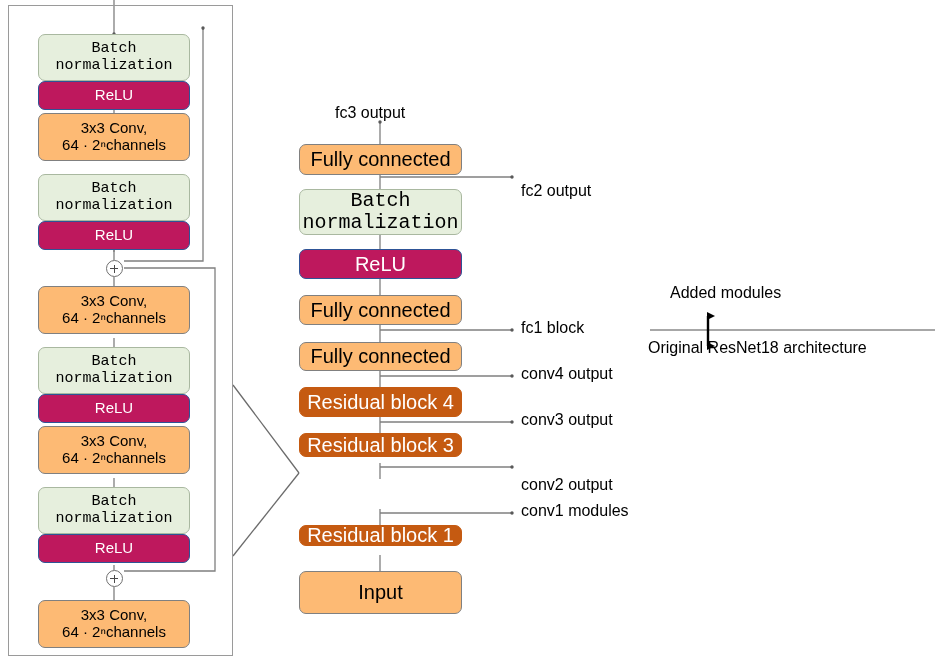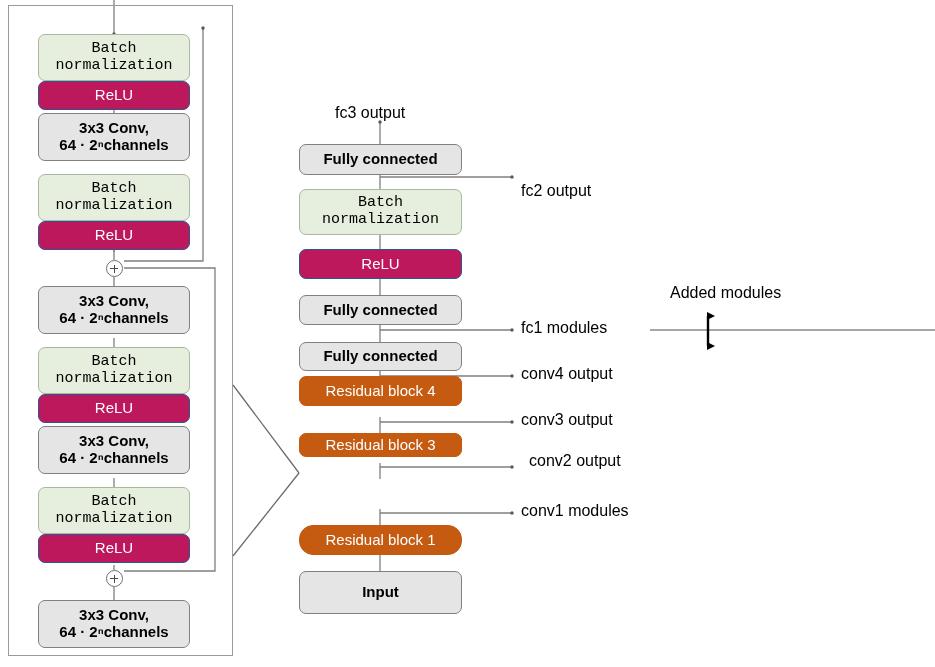--- a/index.html
+++ b/index.html
@@ -37,24 +37,23 @@
     border-radius: 7px;
     display: flex;
     align-items: center;
     justify-content: center;
     text-align: center;
     line-height: 1.12;
     white-space: pre-line;
     z-index: 3;
   }
   .node.plain {
-    background: #e5e5e5;
+    background: #fdba74;
     border: 1.2px solid #808080;
     color: #000000;
-    font-weight: bold;
   }
   .node.bn {
     background: #e6efdd;
     border: 1.2px solid #a9b8a0;
     color: #000000;
     font-family: Liberation Mono, monospace;
   }
   .node.relu {
     background: #be185d;
     border: 1.2px solid #2e5496;
@@ -81,21 +80,21 @@
   .lnode {
     left: 38px;
     width: 152px;
     font-size: 15px;
   }
 
   
   .mnode {
     left: 299px;
     width: 163px;
-    font-size: 15px;
+    font-size: 20px;
   }
 
   
   .plus {
     position: absolute;
     width: 17px;
     height: 17px;
     border-radius: 50%;
     border: 1.2px solid #6f6f6f;
     background: #ffffff;
@@ -224,27 +223,28 @@
 64 · 2ⁿchannels</div>
 
   <div class="label" id="fc3-label">fc3 output</div>
 
   <div class="node plain mnode" style="top:144px; height:31px;">Fully connected</div>
   <div class="node bn mnode" style="top:189px; height:46px;">Batch
 normalization</div>
   <div class="node relu mnode" style="top:249px; height:30px;">ReLU</div>
   <div class="node plain mnode" style="top:295px; height:30px;">Fully connected</div>
   <div class="node plain mnode" style="top:342px; height:29px;">Fully connected</div>
-  <div class="node resblock mnode" style="top:376px; height:30px;">Residual block 4</div>
+  <div class="node resblock mnode" style="top:387px; height:30px;">Residual block 4</div>
   <div class="node resblock mnode" style="top:433px; height:24px;">Residual block 3</div>
-  <div class="node resblock mnode" style="top:525px; height:30px;border-radius:14px;">Residual block 1</div>
+  <div class="node resblock mnode" style="top:525px; height:21px;">Residual block 1</div>
   <div class="node plain mnode" style="top:571px; height:43px;">Input</div>
 
   <div class="label callout" style="top:182px;">fc2 output</div>
-  <div class="label callout" style="top:319px;">fc1 modules</div>
+  <div class="label callout" style="top:319px;">fc1 block</div>
   <div class="label callout" style="top:365px;">conv4 output</div>
   <div class="label callout" style="top:411px;">conv3 output</div>
-  <div class="label callout" style="top:452px;margin-left:8px;">conv2 output</div>
+  <div class="label callout" style="top:476px;">conv2 output</div>
   <div class="label callout" style="top:502px;">conv1 modules</div>
 
   <div class="label" id="legend-added">Added modules</div>
+  <div class="label" id="legend-original">Original ResNet18 architecture</div>
 
 </div>
 
 </body></html>

